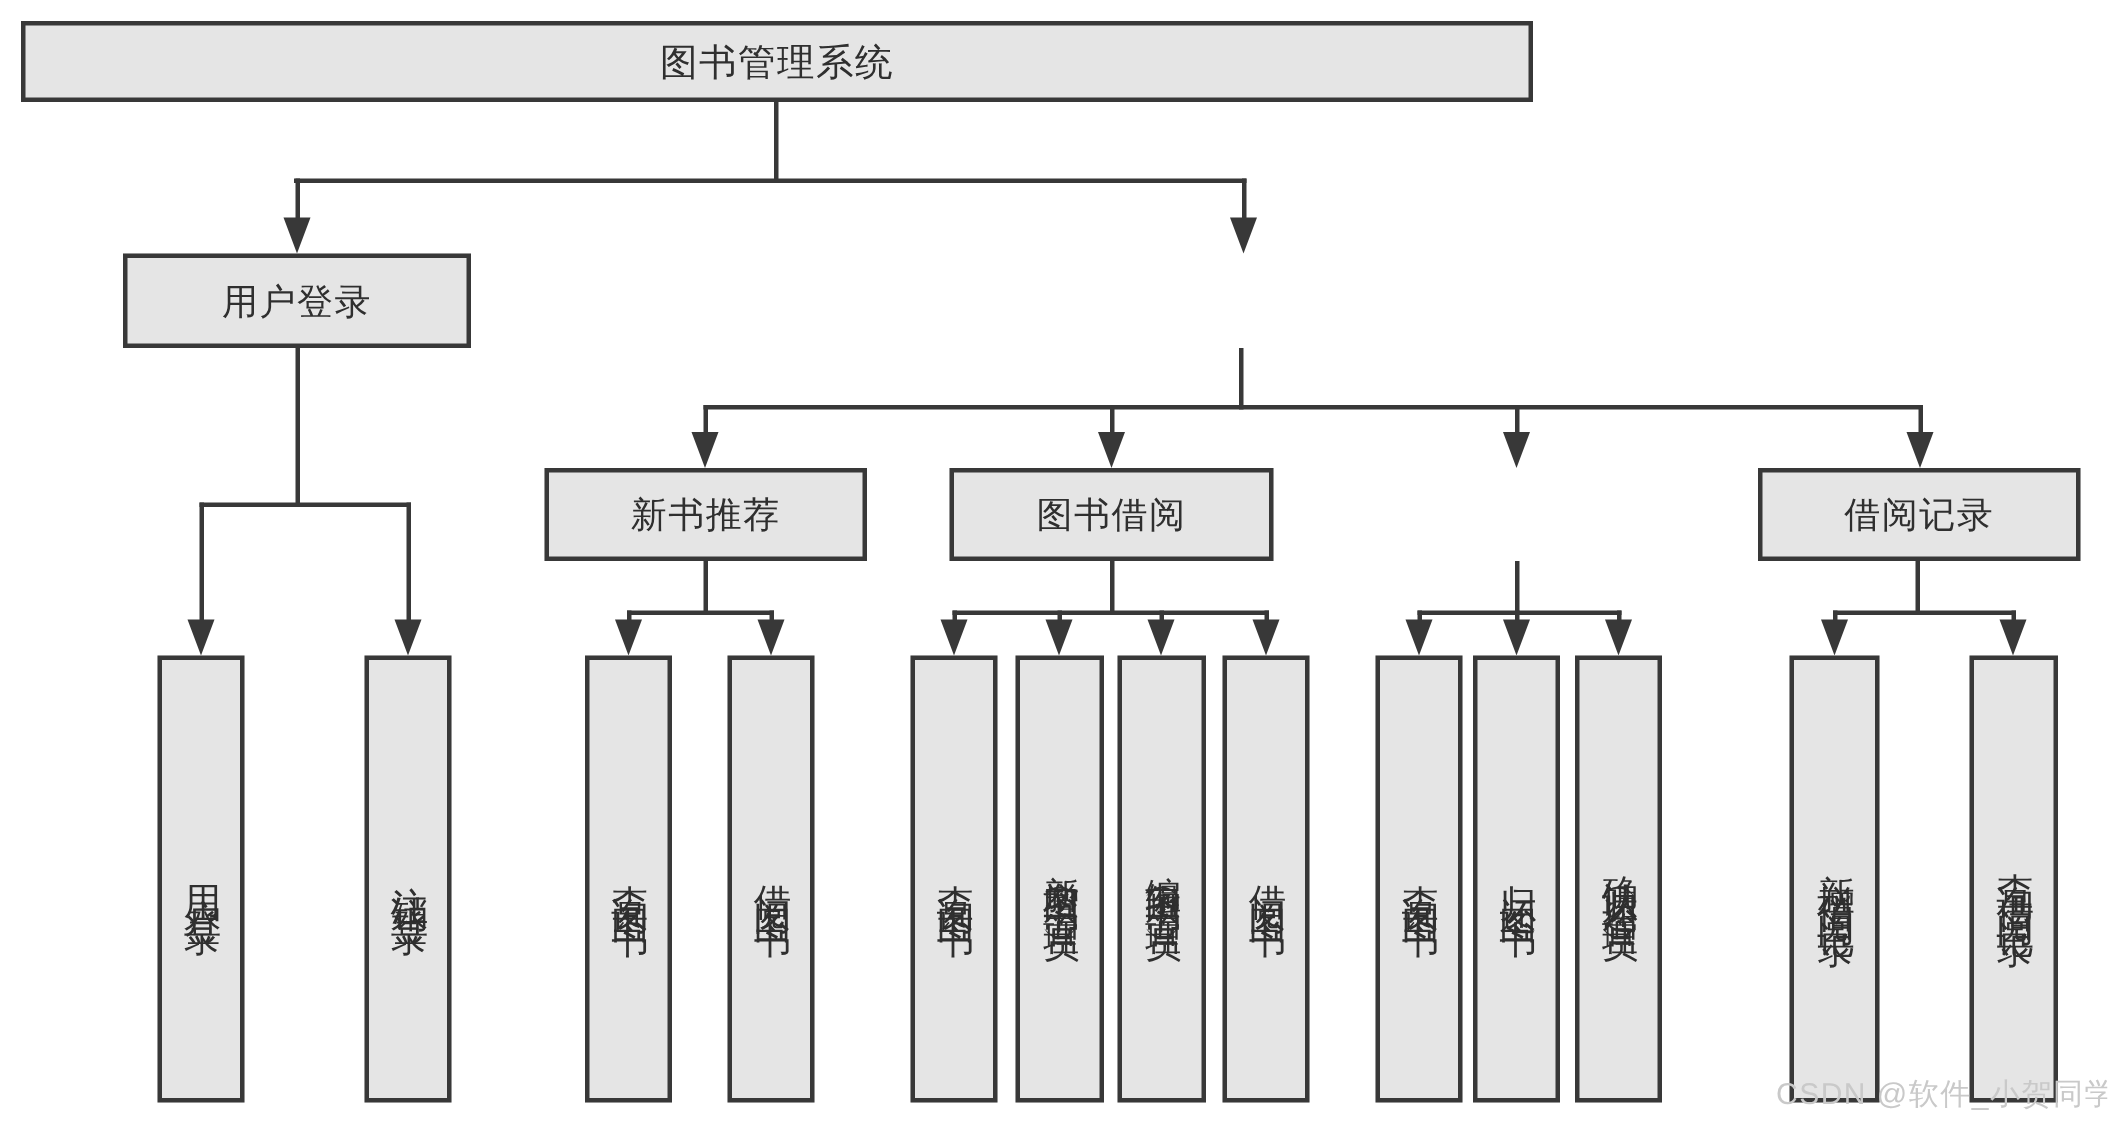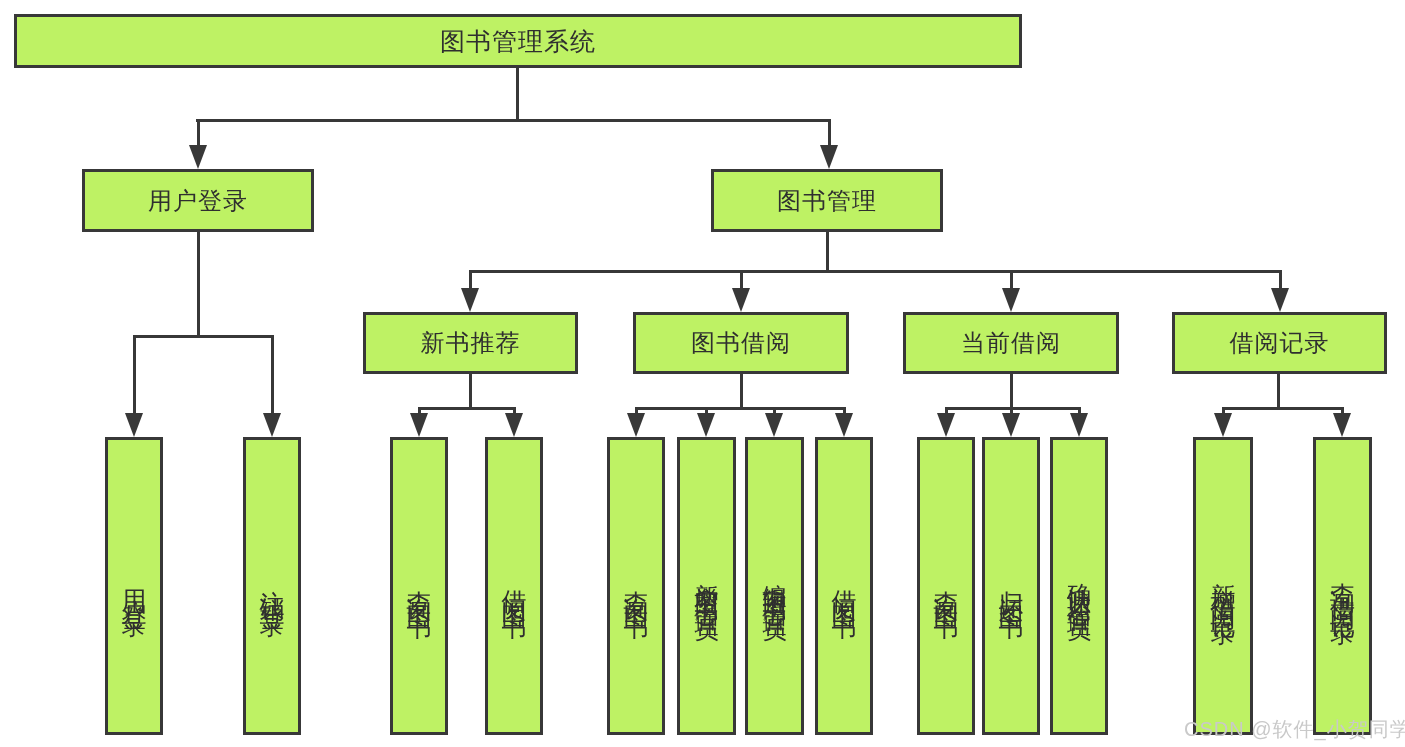--- a/index.html
+++ b/index.html
@@ -8,21 +8,21 @@
     width: 1405px;
     height: 747px;
     background: #ffffff;
     font-family: "Liberation Sans", "DejaVu Sans", sans-serif;
     overflow: hidden;
   }
   .box {
     position: absolute;
     box-sizing: border-box;
     border: 3px solid #383838;
-    background: #bef264;
+    background: #e5e5e5;
     display: flex;
     align-items: center;
     justify-content: center;
     color: #2f2f2f;
   }
   .hbox { font-size: 24px; letter-spacing: 1px; }
   .root-box { font-size: 25px; }
   .vbox-text {
     writing-mode: vertical-rl;
     font-size: 25px;
@@ -73,23 +73,20 @@
   <div class="hl" style="left:196px; top:119px; width:635px;"></div>
 
   <div class="vl" style="left:197px; top:119px; height:29px;"></div>
   <div class="arrow" style="left:189px; top:145px;"></div>
   <div class="vl" style="left:828px; top:119px; height:29px;"></div>
   <div class="arrow" style="left:820px; top:145px;"></div>
 
   <div class="box hbox" style="left:82px; top:169px; width:232px; height:63px;">
     <span>用户登录</span>
   </div>
-  <div class="box hbox" style="left:711px; top:169px; width:232px; height:63px;">
-    <span>图书管理</span>
-  </div>
 
   <div class="vl" style="left:197px; top:232px; height:106px;"></div>
   <div class="hl" style="left:133px; top:335px; width:141px;"></div>
   <div class="vl" style="left:133px; top:335px; height:80px;"></div>
   <div class="arrow" style="left:125px; top:413px;"></div>
   <div class="vl" style="left:271px; top:335px; height:80px;"></div>
   <div class="arrow" style="left:263px; top:413px;"></div>
 
   <div class="vl" style="left:826px; top:232px; height:41px;"></div>
   <div class="hl" style="left:469px; top:270px; width:813px;"></div>
@@ -100,23 +97,20 @@
   <div class="vl" style="left:1010px; top:270px; height:20px;"></div>
   <div class="arrow" style="left:1002px; top:288px;"></div>
   <div class="vl" style="left:1279px; top:270px; height:20px;"></div>
   <div class="arrow" style="left:1271px; top:288px;"></div>
 
   <div class="box hbox" style="left:633px; top:312px; width:216px; height:62px;">
     <span>图书借阅</span>
   </div>
   <div class="box hbox" style="left:363px; top:312px; width:215px; height:62px;">
     <span>新书推荐</span>
-  </div>
-  <div class="box hbox" style="left:903px; top:312px; width:216px; height:62px;">
-    <span>当前借阅</span>
   </div>
   <div class="box hbox" style="left:1172px; top:312px; width:215px; height:62px;">
     <span>借阅记录</span>
   </div>
 
   <div class="vl" style="left:469px; top:374px; height:36px;"></div>
   <div class="hl" style="left:418px; top:407px; width:98px;"></div>
   <div class="vl" style="left:418px; top:407px; height:9px;"></div>
   <div class="arrow" style="left:410px; top:413px;"></div>
   <div class="vl" style="left:513px; top:407px; height:9px;"></div>

